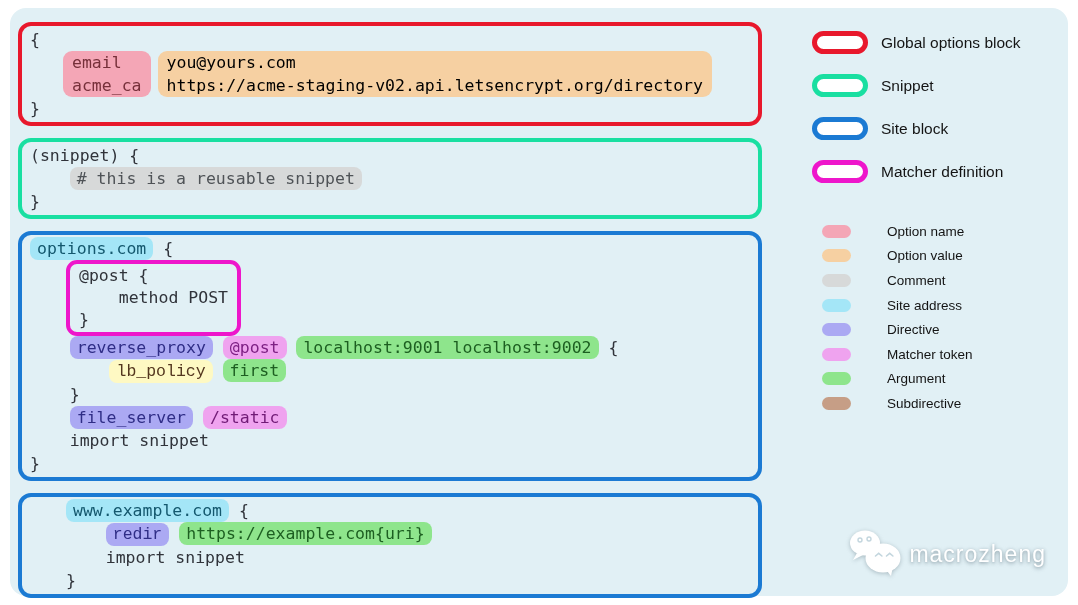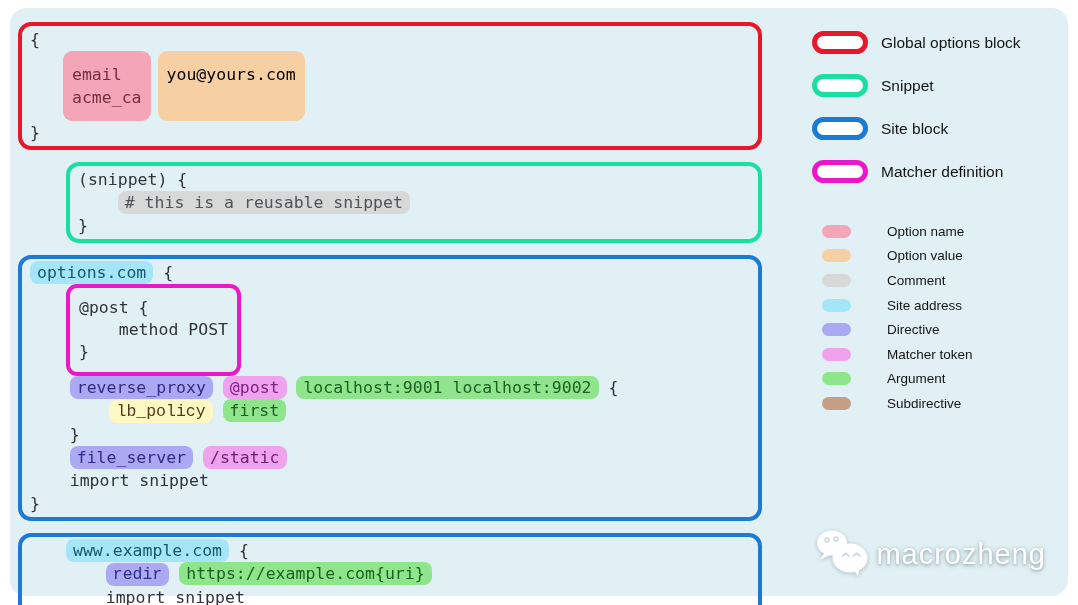--- a/index.html
+++ b/index.html
@@ -16,26 +16,26 @@
   .code-block {
     border:4px solid #000; border-radius:13px; margin-bottom:12px;
     padding:2px 8px; box-sizing:border-box;
     font-family:"DejaVu Sans Mono", monospace; font-size:16.5px;
     line-height:23px; color:#30333a;
   }
   .code-line { white-space:pre; min-height:23px; }
   .pill { border-radius:8px; padding:2px 7px; }
   
   .pair-row { display:flex; gap:7px; margin-left:33px; align-items:stretch; }
-  .pair-col { border-radius:9px; padding:12px 9px; }
+  .pair-col { border-radius:9px; padding:0 9px; }
   .pair-col div { white-space:pre; line-height:23px; }
   
   .matcher-box {
     display:inline-block; border:4px solid #ee16cb; border-radius:11px;
-    margin-left:36px; padding:9px 9px; vertical-align:top;
+    margin-left:36px; padding:1px 9px; vertical-align:top;
   }
   .matcher-box .code-line { line-height:22px; min-height:22px; }
   
   .legend1 { position:absolute; left:802px; top:13px; }
   .lg1-row { display:flex; align-items:center; height:43px; }
   .lg1-swatch {
     width:46px; height:13px; border:5px solid #000; border-radius:12px;
     background:#ffffff; margin-right:13px; flex:none;
   }
   .lg1-label { font-size:15.5px; color:#141414; }
@@ -43,44 +43,45 @@
   .lg2-row { display:flex; align-items:center; height:24.6px; }
   .lg2-swatch { width:29px; height:13px; border-radius:7px; margin-right:36px; flex:none; }
   .lg2-label { font-size:13.5px; color:#141414; }
   
   .watermark {
     position:absolute; right:22px; bottom:16px; display:flex;
     align-items:center; gap:5px;
     filter:drop-shadow(0 1px 2px rgba(100,120,130,0.45));
   }
   .watermark-text {
-    color:#ffffff; font-size:29px; letter-spacing:1px;
+    color:#ffffff; font-size:23px; letter-spacing:1px;
     text-shadow:0 1px 3px rgba(90,110,120,0.35);
   }
 </style>
 </head>
 <body>
 
 <div class="canvas">
 
   <div class="left-col" id="blocks">
       <div class="code-block" style="border-color: rgb(232, 24, 44);">
         <div class="code-line"><span>{</span></div>
         <div class="pair-row">
           <div class="pair-col" style="background: rgb(244, 166, 182); color: rgb(118, 48, 58);">
             <div>email</div>
             <div>acme_ca</div>
           </div>
           <div class="pair-col" style="background: rgb(246, 208, 162); color: #000000;">
             <div>you@yours.com</div>
+            <div>https://acme-staging-v02.api.letsencrypt.org/directory</div>
           </div>
         </div>
         <div class="code-line"><span>}</span></div>
       </div>
-      <div class="code-block" style="border-color: rgb(25, 223, 161); margin-left: 48px;">
+      <div class="code-block" style="border-color: rgb(25, 223, 161);">
         <div class="code-line"><span>(snippet) {</span></div>
         <div class="code-line"><span>    </span><span class="pill" style="background: rgb(215, 217, 217); color: rgb(79, 83, 87);"># this is a reusable snippet</span></div>
         <div class="code-line"><span>}</span></div>
       </div>
       <div class="code-block" style="border-color: rgb(27, 122, 211);">
         <div class="code-line"><span class="pill" style="background: rgb(164, 230, 247); color: rgb(20, 88, 110);">options.com</span><span> {</span></div>
         <div><div class="matcher-box" style="border-color: rgb(238, 22, 203);"><div class="code-line">@post {</div><div class="code-line">    method POST</div><div class="code-line">}</div></div></div>
         <div class="code-line"><span>    </span><span class="pill" style="background: rgb(171, 169, 243); color: rgb(47, 45, 134);">reverse_proxy</span><span> </span><span class="pill" style="background: rgb(239, 163, 239); color: rgb(126, 33, 132);">@post</span><span> </span><span class="pill" style="background: rgb(142, 229, 140); color: rgb(29, 95, 33);">localhost:9001 localhost:9002</span><span> {</span></div>
         <div class="code-line"><span>        </span><span class="pill" style="background: #fef9c3; color: rgb(84, 55, 31); font-family: Liberation Mono, monospace;">lb_policy</span><span> </span><span class="pill" style="background: rgb(142, 229, 140); color: rgb(29, 95, 33);">first</span></div>
         <div class="code-line"><span>    }</span></div>

